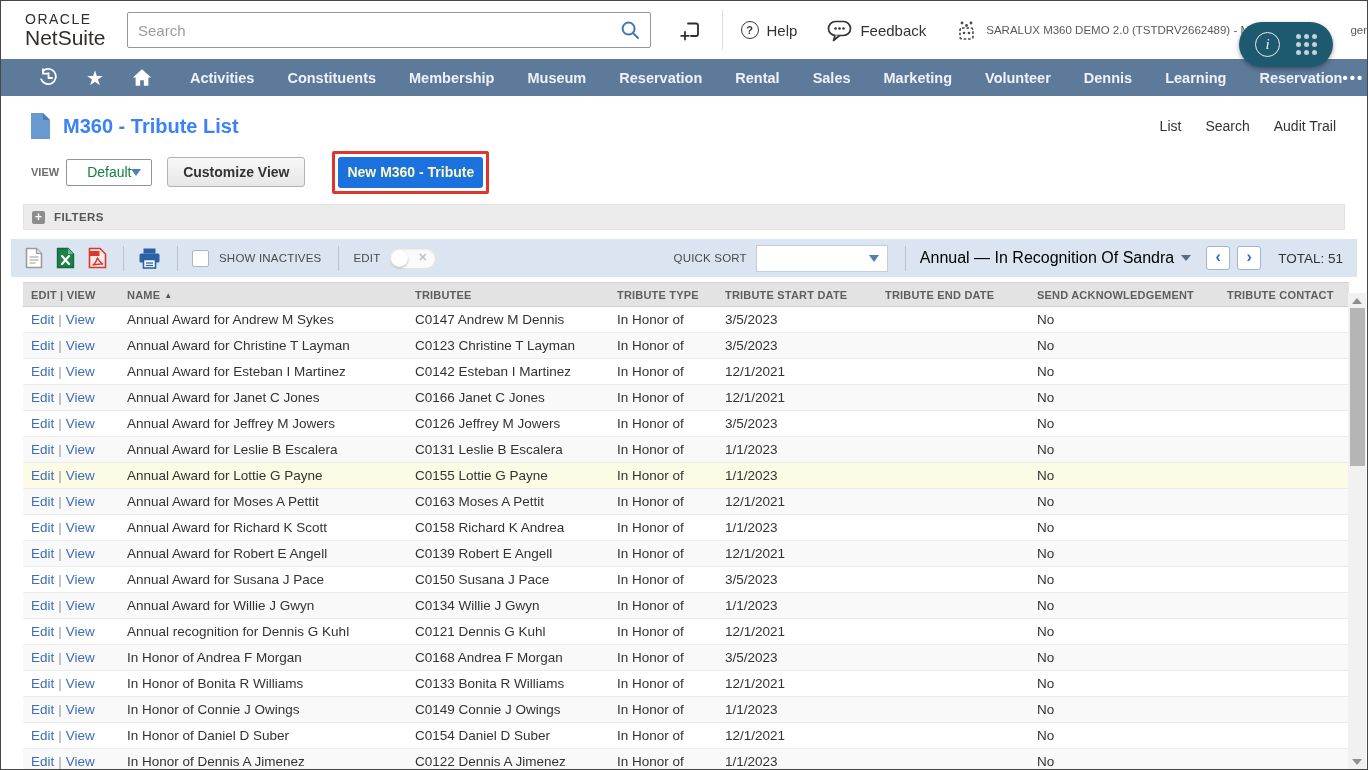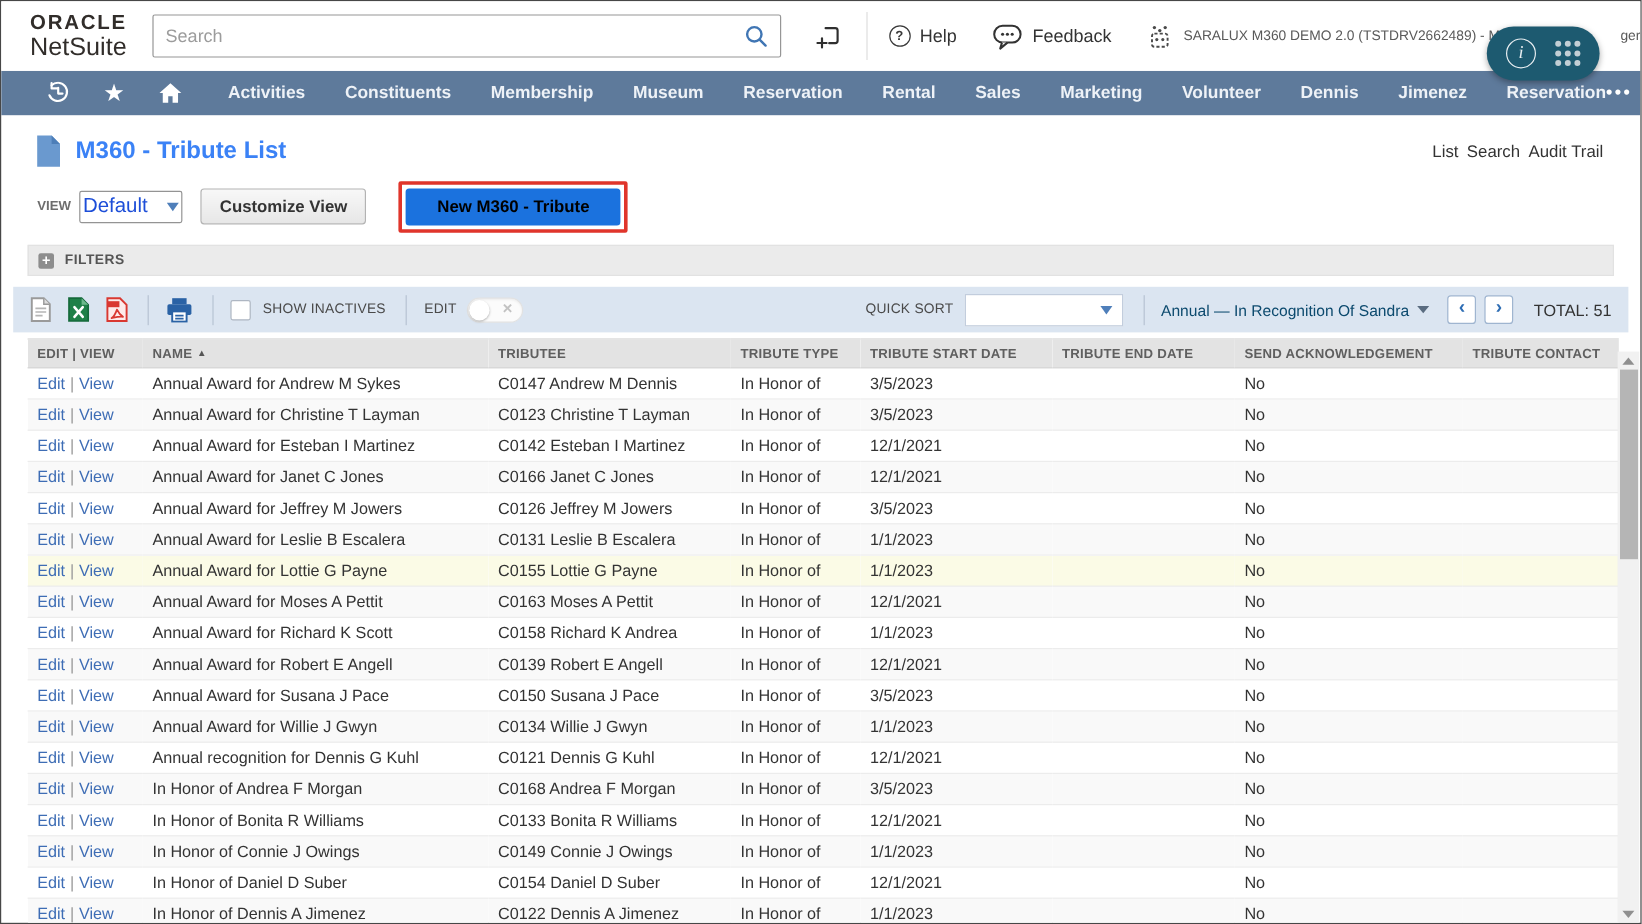--- a/index.html
+++ b/index.html
@@ -6,21 +6,21 @@
   html,body { width:1368px; height:770px; }
   body {
     font-family:"Liberation Sans", sans-serif;
     background:#ffffff; color:#333;
     position:relative; overflow:hidden;
     border:1px solid #474747;
   }
   
   .topbar { height:58px; display:flex; align-items:center; padding-left:24px; position:relative; background:#fff; }
   .brand { width:96px; flex-shrink:0; cursor:pointer; }
-  .brand-oracle { font-size:17px; font-weight:bold; letter-spacing:1.5px; color:#312d2a; }
+  .brand-oracle { font-size:14px; font-weight:normal; letter-spacing:1.5px; color:#312d2a; }
   .brand-netsuite { font-size:21px; color:#312d2a; margin-top:-1px; }
   .search-box { margin-left:6px; width:545px; height:36px; border:1px solid #969696; border-radius:2px; display:flex; align-items:center; padding:0 10px; background:#fff; }
   .search-box input { border:none; outline:none; flex:1; font-size:15px; color:#333; font-family:inherit; }
   .search-box input::placeholder { color:#9c9c9c; }
   .hdr-ic { display:flex; align-items:center; }
   .quick-add { margin-left:28px; cursor:pointer; }
   .vdiv { width:1px; height:40px; background:#dedede; margin:0 18px 0 20px; }
   .hmenu { display:flex; align-items:center; gap:8px; font-size:15px; color:#333; margin-right:30px; cursor:pointer; white-space:nowrap; }
   .q-circle { width:18px; height:18px; border:1.6px solid #3a3a3a; border-radius:50%; display:flex; align-items:center; justify-content:center; font-size:11px; font-weight:bold; color:#3a3a3a; }
   .role-ic { margin-right:9px; }
@@ -36,46 +36,46 @@
   .navbar { height:37px; background:#5e7a9b; display:flex; align-items:center; padding:0 26px 0 38px; }
   .nav-ic { margin-right:28px; color:#fff; display:flex; align-items:center; cursor:pointer; }
   .star-glyph { font-size:20px; line-height:1; }
   .nav-items { display:flex; gap:33px; margin-left:10px; }
   .nav-item { font-size:14.5px; font-weight:bold; color:#eef2f7; cursor:pointer; white-space:nowrap; }
   .nav-more { margin-left:auto; color:#fff; font-size:15px; font-weight:bold; letter-spacing:2px; cursor:pointer; }
   
   .page-head { display:flex; align-items:center; padding:16px 31px 0 28px; }
   .doc-ic { margin-right:11px; display:flex; }
   .page-title { font-size:20px; color:#3b82f6; font-weight:bold; }
-  .page-links { margin-left:auto; display:flex; gap:7px; }
+  .page-links { margin-left:auto; display:flex; gap:24px; }
   .page-link { font-size:14px; color:#333; cursor:pointer; }
   
   .action-row { display:flex; align-items:center; margin:13px 0 0 30px; height:38px; }
   .view-label { font-size:11px; color:#6d6d6d; font-weight:bold; margin-right:7px; }
-  .select { width:86px; height:27px; border:1px solid #949494; border-radius:2px; background:#fff; display:flex; align-items:center; padding:0 2px; font-size:17px; color:#1d4ed8; cursor:pointer; }
+  .select { width:86px; height:27px; border:1px solid #949494; border-radius:2px; background:#fff; display:flex; align-items:center; padding:0 20px; font-size:14px; color:#15803d; cursor:pointer; }
   .caret-dn { width:0; height:0; border-left:5.5px solid transparent; border-right:5.5px solid transparent; border-top:7px solid #4f7fba; margin-left:auto; }
   .btn-gray { margin-left:15px; height:30px; padding:0 15px; font-size:14px; font-weight:bold; color:#333; background:linear-gradient(#f8f8f8,#e7e7e7); border:1px solid #b3b3b3; border-radius:3px; cursor:pointer; font-family:inherit; }
   .red-box { margin-left:27px; border:3px solid #e0352b; padding:3px; border-radius:2px; }
-  .btn-blue { height:31px; padding:0 26px; background:#1b72de; color:#000000; font-weight:bold; font-size:14px; border:none; border-radius:3px; cursor:pointer; font-family:inherit; }
+  .btn-blue { height:31px; padding:0 9px; background:#1b72de; color:#fef9c3; font-weight:bold; font-size:14px; border:none; border-radius:3px; cursor:pointer; font-family:inherit; }
   
   .filters-bar { margin:13px 22px 0 22px; height:26px; background:#ebebeb; border:1px solid #e2e2e2; display:flex; align-items:center; gap:9px; padding:0 8px; cursor:pointer; }
   .plus-ic { width:13px; height:13px; background:#8d8d8d; color:#fff; font-size:12px; line-height:12px; text-align:center; border-radius:2px; font-weight:bold; }
   .filters-label { font-size:11.5px; font-weight:bold; color:#555; letter-spacing:.4px; }
   
   .toolbar { margin:9px 10px 0 10px; height:38px; background:#dbe5f1; display:flex; align-items:center; padding:0 14px; }
   .tool-ic { margin-right:13px; display:flex; cursor:pointer; }
   .tdiv { width:1px; height:25px; background:#b7c3d3; margin:0 14px 0 3px; }
   .checkbox { width:17px; height:17px; background:#fff; border:1px solid #aeb6c2; border-radius:2px; cursor:pointer; flex-shrink:0; }
   .tb-label { font-size:11.5px; color:#4a4a4a; font-weight:normal; margin-left:10px; letter-spacing:.2px; white-space:nowrap; }
   .toggle { width:47px; height:21px; border-radius:11px; background:#fbfbfb; border:1px solid #e2e2e2; position:relative; margin-left:9px; box-shadow:inset 0 1px 2px rgba(0,0,0,.06); cursor:pointer; flex-shrink:0; }
   .knob { position:absolute; left:1px; top:1px; width:17px; height:17px; border-radius:50%; background:#fff; box-shadow:0 1px 2px rgba(0,0,0,.3); }
   .tog-x { position:absolute; right:8px; top:2.5px; color:#c2c2c2; font-size:11px; font-weight:bold; }
   .tb-right-spacer { margin-left:auto; }
   .qs-select { width:132px; height:27px; background:#fff; border:1px solid #c2cddd; margin-left:9px; display:flex; align-items:center; justify-content:flex-end; padding-right:8px; cursor:pointer; }
-  .range-sel { font-size:13px; color:#0c4a6e; display:flex; align-items:center; gap:7px; cursor:pointer; white-space:nowrap; }
+  .range-sel { font-size:16px; color:#000000; display:flex; align-items:center; gap:7px; cursor:pointer; white-space:nowrap; }
   .caret-sm { width:0; height:0; border-left:5px solid transparent; border-right:5px solid transparent; border-top:6px solid #5a6c80; }
   .pg-btn { width:24px; height:24px; background:#fff; border:1px solid #9fb5d0; border-radius:3px; color:#2e6db4; font-size:16px; font-weight:bold; margin-left:7px; display:flex; align-items:center; justify-content:center; cursor:pointer; padding-bottom:2px; font-family:inherit; }
   .pg-btn.first { margin-left:15px; }
   .total { font-size:13.5px; color:#333; margin-left:17px; white-space:nowrap; }
   
   .table-wrap { margin:5px 0 0 22px; width:1326px; }
   table { border-collapse:collapse; table-layout:fixed; width:100%; }
   thead th { height:24px; background:#e3e3e3; font-size:11px; color:#5f5f5f; text-align:left; font-weight:bold; padding:0 8px; border-top:1px solid #d4d4d4; border-bottom:1px solid #cfcfcf; letter-spacing:.2px; white-space:nowrap; overflow:hidden; }
   tbody td { height:26px; padding:0 8px; font-size:13.5px; color:#333; border-bottom:1px solid #ececec; white-space:nowrap; overflow:hidden; }
   tbody tr:nth-child(even) { background:#f9f9f9; }
@@ -178,21 +178,21 @@
       <span class="nav-item">Activities</span>
       <span class="nav-item">Constituents</span>
       <span class="nav-item">Membership</span>
       <span class="nav-item">Museum</span>
       <span class="nav-item">Reservation</span>
       <span class="nav-item">Rental</span>
       <span class="nav-item">Sales</span>
       <span class="nav-item">Marketing</span>
       <span class="nav-item">Volunteer</span>
       <span class="nav-item">Dennis</span>
-      <span class="nav-item">Jimenez</span>
+      <span class="nav-item">Learning</span>
       <span class="nav-item">Reservation</span>
     </div>
   <span class="nav-more">•••</span>
 </nav>
 
 <div class="page-head">
   <span class="doc-ic">
     <svg width="23" height="28" viewBox="0 0 23 28">
         <path d="M2 1 H14 L21 8 V27 H2 Z" fill="#6a99cf"></path>
         <path d="M14 1 V8 H21 Z" fill="#4d7eb8"></path>

